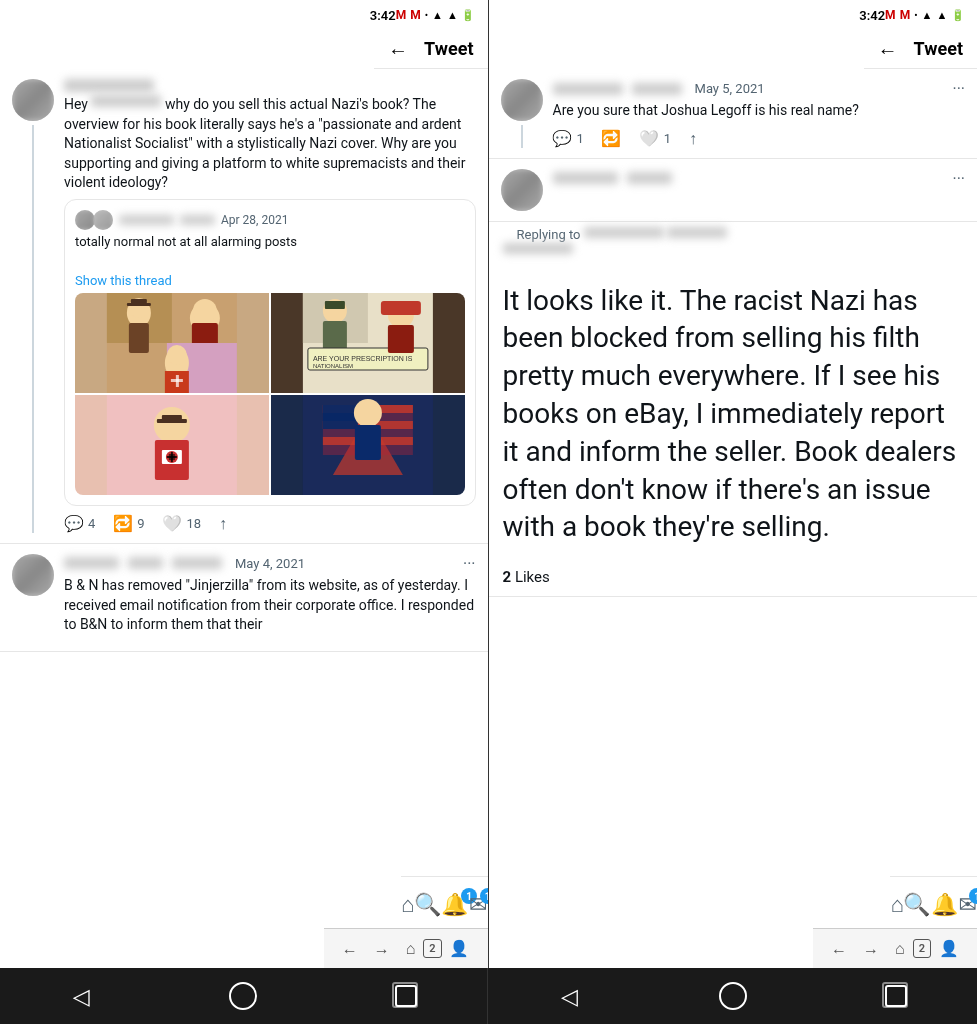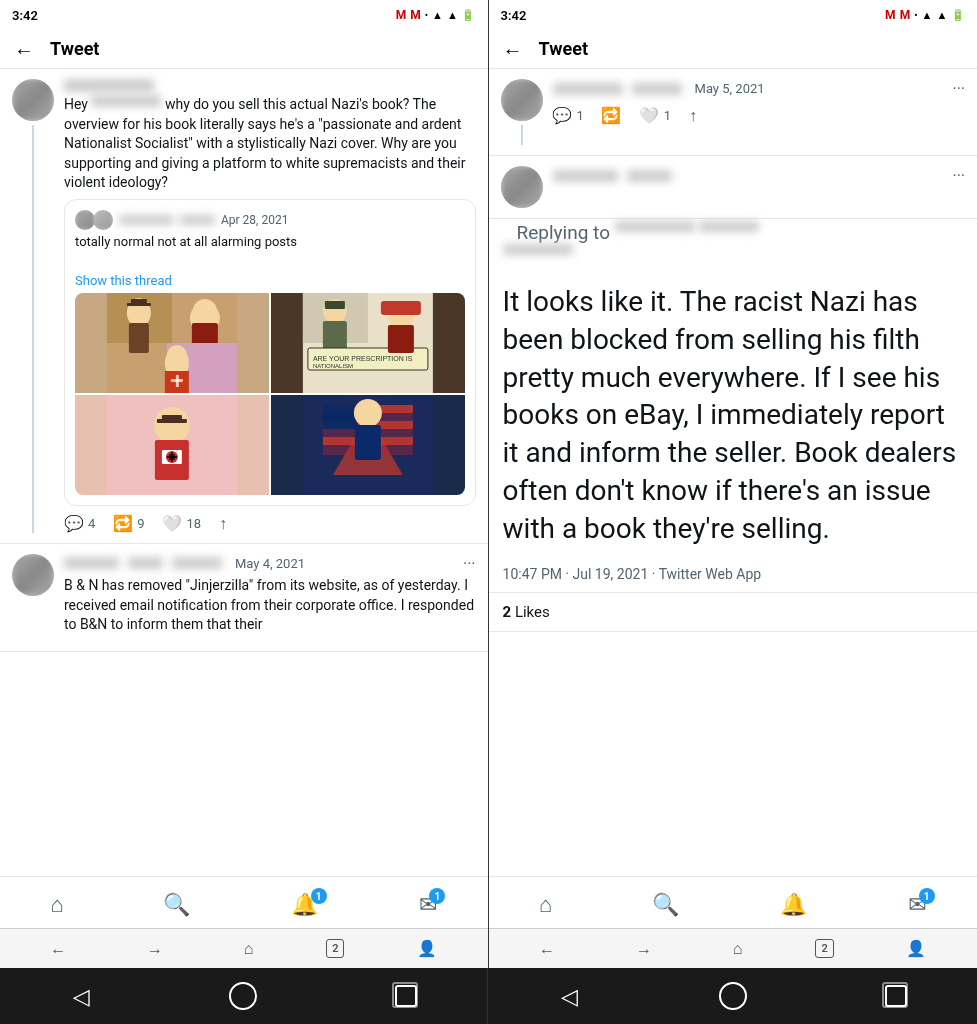--- a/index.html
+++ b/index.html
@@ -19,20 +19,21 @@
     }
 
     .phone {
       width: 540px;
       height: 100%;
       background: #fff;
       display: flex;
       flex-direction: column;
       overflow: hidden;
       position: relative;
+      align-items: flex-end;
     }
 
     .phone:first-child {
       border-right: 1px solid #333;
     }
 
     
     .status-bar {
       background: #fff;
       padding: 6px 12px 4px;
@@ -329,21 +330,21 @@
       padding: 10px 14px;
       font-size: 15px;
       color: #0f1419;
       border-bottom: 1px solid #e6e6e6;
     }
     .likes-count {
       font-weight: 700;
     }
 
     .replying-to {
-      font-size: 19px;
+      font-size: 13px;
       color: #536471;
       padding: 0 14px 6px;
     }
     .replying-mention {
       color: #1d9bf0;
     }
 
     .blurred-text {
       display: inline-block;
       background: #ccc;
@@ -577,20 +578,21 @@
           </div>
           <div style="width:2px;background:#ccd6dd;flex:1;margin-top:4px;min-height:20px;"></div>
         </div>
         <div class="tweet-body">
           <div class="tweet-meta">
             <span class="blurred-text" style="width:70px;height:12px;display:inline-block;">&nbsp;&nbsp;&nbsp;&nbsp;&nbsp;&nbsp;&nbsp;&nbsp;</span>
             <span class="blurred-text" style="width:50px;height:12px;display:inline-block;">&nbsp;&nbsp;&nbsp;&nbsp;&nbsp;&nbsp;</span>
             <span class="tweet-date" style="margin-left:4px;">May 5, 2021</span>
             <span class="tweet-more">···</span>
           </div>
+          <div class="tweet-text">Are you sure that Joshua Legoff is his real name?</div>
           <div class="tweet-actions">
             <div class="action-btn">
               <span class="action-icon">💬</span>
               <span>1</span>
             </div>
             <div class="action-btn">
               <span class="action-icon">🔁</span>
             </div>
             <div class="action-btn">
               <span class="action-icon">🤍</span>
@@ -621,21 +623,20 @@
           <span>Replying to</span>
           <span class="replying-mention"> <span class="blurred-text" style="width:80px;height:11px;display:inline-block;">&nbsp;&nbsp;&nbsp;&nbsp;&nbsp;&nbsp;&nbsp;&nbsp;&nbsp;</span></span>
           <span class="replying-mention"> <span class="blurred-text" style="width:60px;height:11px;display:inline-block;">&nbsp;&nbsp;&nbsp;&nbsp;&nbsp;&nbsp;&nbsp;</span></span>
         </span>
         <br>
         <span class="replying-mention"><span class="blurred-text" style="width:70px;height:11px;display:inline-block;">&nbsp;&nbsp;&nbsp;&nbsp;&nbsp;&nbsp;&nbsp;&nbsp;</span></span>
       </div>
 
       <div class="tweet-large-text">It looks like it.  The racist Nazi has been blocked from selling his filth pretty much everywhere.  If I see his books on eBay, I immediately report it and inform the seller.  Book dealers often don't know if there's an issue with a book they're selling.</div>
 
-      <div class="tweet-timestamp">10:47 PM · Jul 19, 2021 · Twitter Web App</div>
 
       <div class="tweet-likes">
         <span class="likes-count">2</span>
         <span>Likes</span>
       </div>
 
     </div>
 
     <div class="bottom-nav">
       <div class="nav-item">

